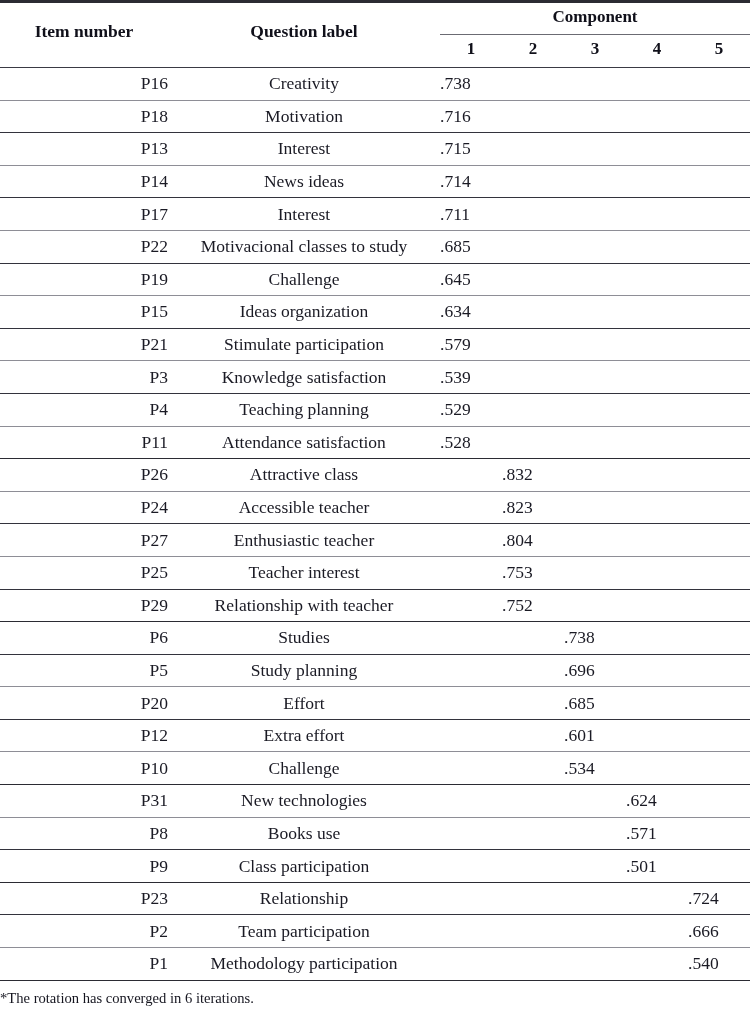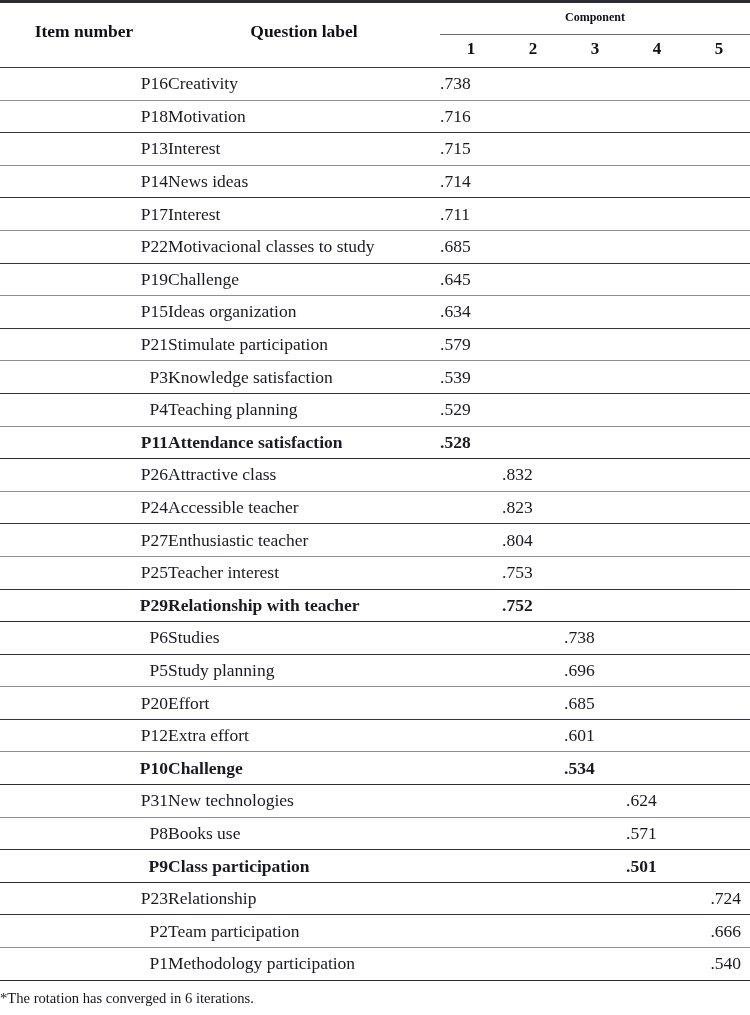--- a/index.html
+++ b/index.html
@@ -58,21 +58,21 @@
     vertical-align: middle;
     margin-left: 28px;
   }
 
   th.hd-component {
     text-align: center;
     height: 27px;
     vertical-align: middle;
     border-bottom: 1.5px solid #6b6b73;
     padding-bottom: 2px;
-    font-size: 12px;
+    font-size: 17px;
   }
 
   th.hd-num {
     text-align: center;
     height: 27px;
     vertical-align: middle;
     font-size: 17px;
     padding-bottom: 3px;
   }
 
@@ -94,45 +94,44 @@
     vertical-align: middle;
     white-space: nowrap;
   }
 
   tbody tr.data-row.alt td {
     border-bottom: 1.3px solid #33333d;
   }
 
   tbody tr.data-row.group-end td {
     border-bottom: 1.8px solid #2b2b33;
-    font-weight: bold;
   }
 
   tbody tr.data-row.last-row td {
     border-bottom: 1.8px solid #2b2b33;
   }
 
   td.cell-item {
     text-align: right;
     padding-right: 84px;
   }
 
   td.cell-label {
-    text-align: left;
+    text-align: center;
     padding-right: 2px;
     margin-top: 36px;
   }
 
   td.cell-comp {
     text-align: left;
     padding-left: 3px;
   }
 
   td.cell-comp.c5 {
-    text-align: right;
+    text-align: left;
     padding-left: 0;
     padding-right: 9px;
   }
 
   
   .footnotes {
     padding-top: 7px;
     font-size: 14.6px;
     line-height: 1.42;
     color: #15151f;

